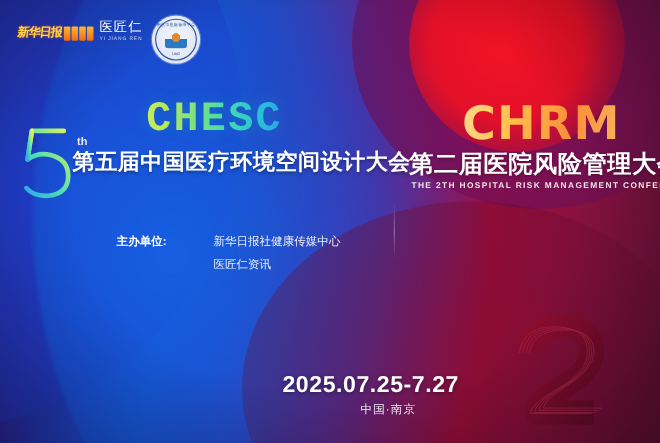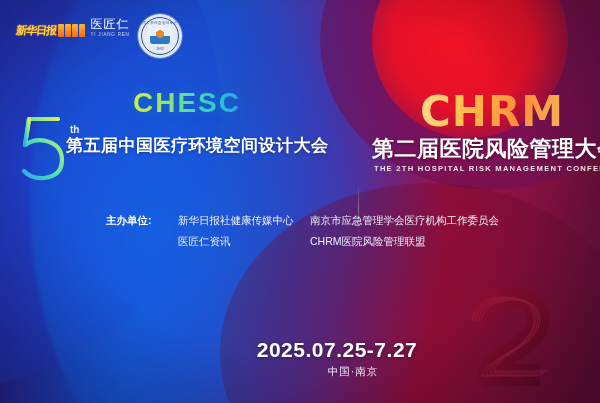--- a/index.html
+++ b/index.html
@@ -153,34 +153,34 @@
   
   .headline { position:absolute; left:0; top:88px; width:100%; height:110px; }
   .num5-wrap { position:absolute; left: 12px; top: 24px; }
   .num5-th {
     position:absolute; left: 58px; top: 12px;
     font-size: 10px; color: #e8eaf6; font-weight: 600;
   }
 
   .title-cn-left {
     position:absolute; left: 66px; top: 46px;
-    font-size: 17px; font-weight: 700; color: #ffffff;
+    font-size: 20px; font-weight: 700; color: #ffffff;
     letter-spacing: .5px; white-space: nowrap;
     text-shadow: 0 1px 3px rgba(0,0,0,.35);
   }
   .title-en-left {
     position:absolute; left: 68px; top: 78px;
     font-size: 8px; color: #e5e8f5; letter-spacing: 1.35px;
     font-weight: 600; white-space: nowrap;
   }
 
   .chesc {
     position:absolute; left: 133px; top: -1px;
-    font-size: 28px; font-weight: 800; letter-spacing: 2px;
-    font-family: Liberation Sans, sans-serif;
+    font-size: 38px; font-weight: 800; letter-spacing: 2px;
+    font-family: Liberation Mono, monospace;
     background: linear-gradient(95deg, #d7f24e 0%, #a8ea62 26%, #4fe0a6 55%, #2ec7d8 78%, #2a9ff0 100%);
     -webkit-background-clip: text;
     background-clip: text;
     color: transparent;
     text-shadow: 0 0 14px rgba(40,200,180,.25);
   }
 
   .chrm {
     position:absolute; left: 420px; top: -1px;
     font-size: 42px; font-weight: 800; letter-spacing: 1px;
@@ -207,21 +207,21 @@
     position:absolute; left: 358px; top: 96px;
     width: 1px; height: 52px;
     background: linear-gradient(180deg, rgba(255,255,255,0), rgba(255,255,255,.35), rgba(255,255,255,0));
   }
 
   
   .org {
     position: absolute;
     left: 106px; top: 210px;
     display: flex;
-    gap: 0px;
+    gap: 16px;
     color: #eef0fb;
     font-size: 10.5px;
     line-height: 21px;
     white-space: nowrap;
   }
   .org-label { font-weight: 700; color:#ffffff; width: 72px; }
   .org-col-a { width: 132px; }
   .org-col-b { }
   .org-row { }
 
@@ -315,24 +315,20 @@
     <div class="title-cn-right">第二届医院风险管理大会</div>
     <div class="title-en-right">THE 2TH HOSPITAL RISK MANAGEMENT CONFERENCE</div>
 
   </div>
 
   <div class="org">
     <div class="org-label">主办单位:</div>
     <div class="org-col-a">
       <div class="org-row">新华日报社健康传媒中心</div>
       <div class="org-row">医匠仁资讯</div>
-    </div>
-    <div class="org-col-b">
-      <div class="org-row">南京市应急管理学会医疗机构工作委员会</div>
-      <div class="org-row">CHRM医院风险管理联盟</div>
     </div>
   </div>
 
   <div class="ribbon2">
     <svg width="122" height="122" viewBox="0 0 122 122">
       <defs>
         <linearGradient id="rb" x1="0" y1="0" x2="1" y2="1">
           <stop offset="0%" stop-color="#8e0d2e"></stop>
           <stop offset="55%" stop-color="#6b0a26"></stop>
           <stop offset="100%" stop-color="#4d0820"></stop>

